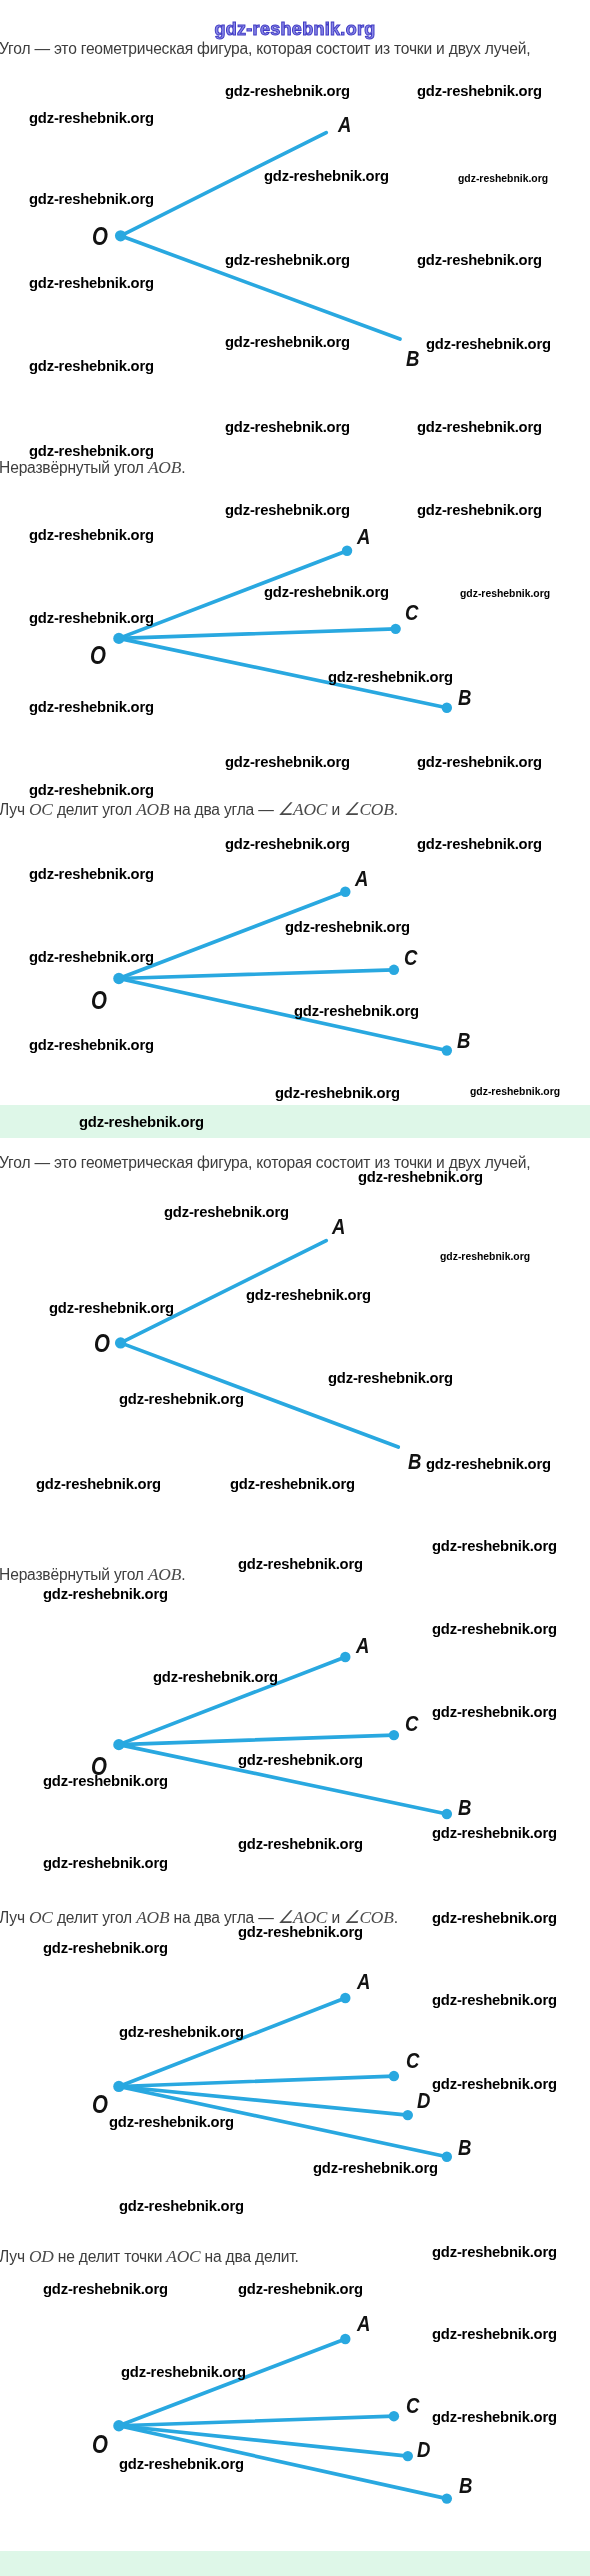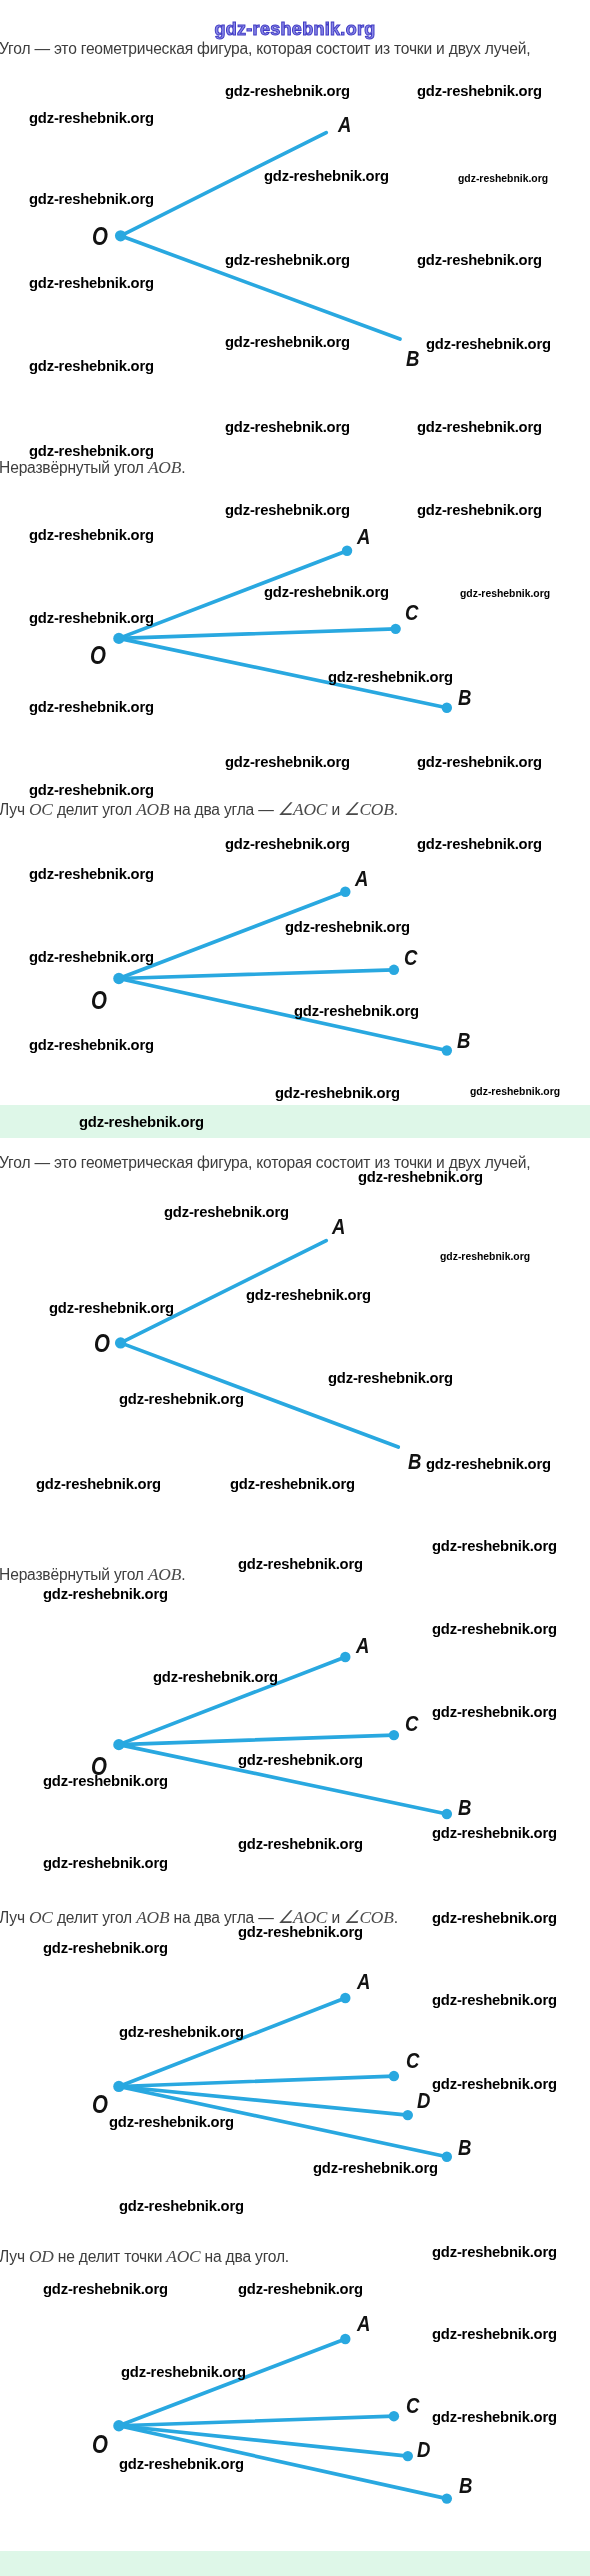--- a/index.html
+++ b/index.html
@@ -38,21 +38,21 @@
   <div class="note" style="left:-0.9px;top:442px"><span class="txt">Неразвёрнутый угол </span><span class="math">AOB</span><span class="txt">.</span></div>
 
   <div class="note" style="left:-0.9px;top:784px"><span class="txt">Луч </span><span class="math">OC</span><span class="txt"> делит угол </span><span class="math">AOB</span><span class="txt"> на два угла — </span><span class="math">∠AOC</span><span class="txt"> и </span><span class="math">∠COB</span><span class="txt">.</span></div>
 
   <div class="heading" style="left:-0.9px;top:1139px">Угол — это геометрическая фигура, которая состоит из точки и двух лучей,</div>
 
   <div class="note" style="left:-0.9px;top:1549px"><span class="txt">Неразвёрнутый угол </span><span class="math">AOB</span><span class="txt">.</span></div>
 
   <div class="note" style="left:-0.9px;top:1892px"><span class="txt">Луч </span><span class="math">OC</span><span class="txt"> делит угол </span><span class="math">AOB</span><span class="txt"> на два угла — </span><span class="math">∠AOC</span><span class="txt"> и </span><span class="math">∠COB</span><span class="txt">.</span></div>
 
-  <div class="note" style="left:-0.9px;top:2231px"><span class="txt">Луч </span><span class="math">OD</span><span class="txt"> не делит точки </span><span class="math">AOC</span><span class="txt"> на два угол.</span></div>
+  <div class="note" style="left:-0.9px;top:2231px"><span class="txt">Луч </span><span class="math">OD</span><span class="txt"> не делит точки </span><span class="math">AOC</span><span class="txt"> на два делит.</span></div>
 
   <svg id="diagram-canvas" width="590" height="2576" viewBox="0 0 680 2968">
       <line x1="139" y1="254" x2="376" y2="135" stroke="#29a8e0" stroke-width="4.2" stroke-linecap="round"></line>
       <line x1="139" y1="254" x2="461" y2="373" stroke="#29a8e0" stroke-width="4.2" stroke-linecap="round"></line>
       <circle cx="139" cy="254" r="6.5" fill="#29a8e0"></circle>
       <line x1="137" y1="718" x2="400" y2="617" stroke="#29a8e0" stroke-width="4.2" stroke-linecap="round"></line>
       <circle cx="400" cy="617" r="6" fill="#29a8e0"></circle>
       <line x1="137" y1="718" x2="456" y2="707" stroke="#29a8e0" stroke-width="4.2" stroke-linecap="round"></line>
       <circle cx="456" cy="707" r="6" fill="#29a8e0"></circle>
       <line x1="137" y1="718" x2="515" y2="798" stroke="#29a8e0" stroke-width="4.2" stroke-linecap="round"></line>

